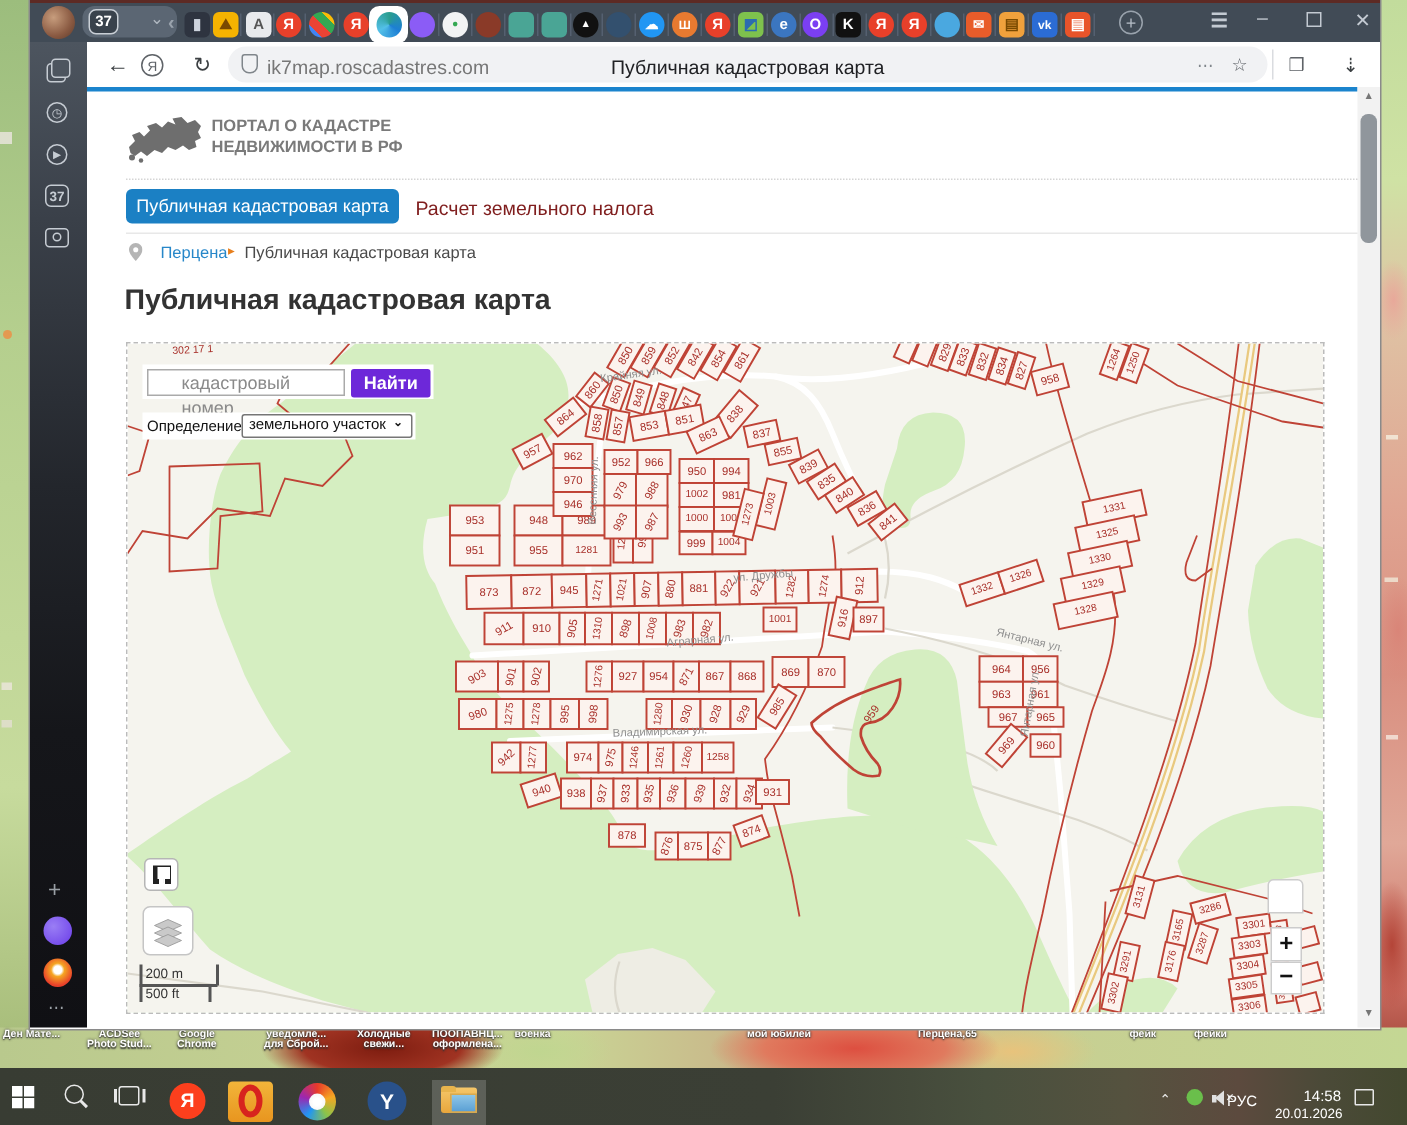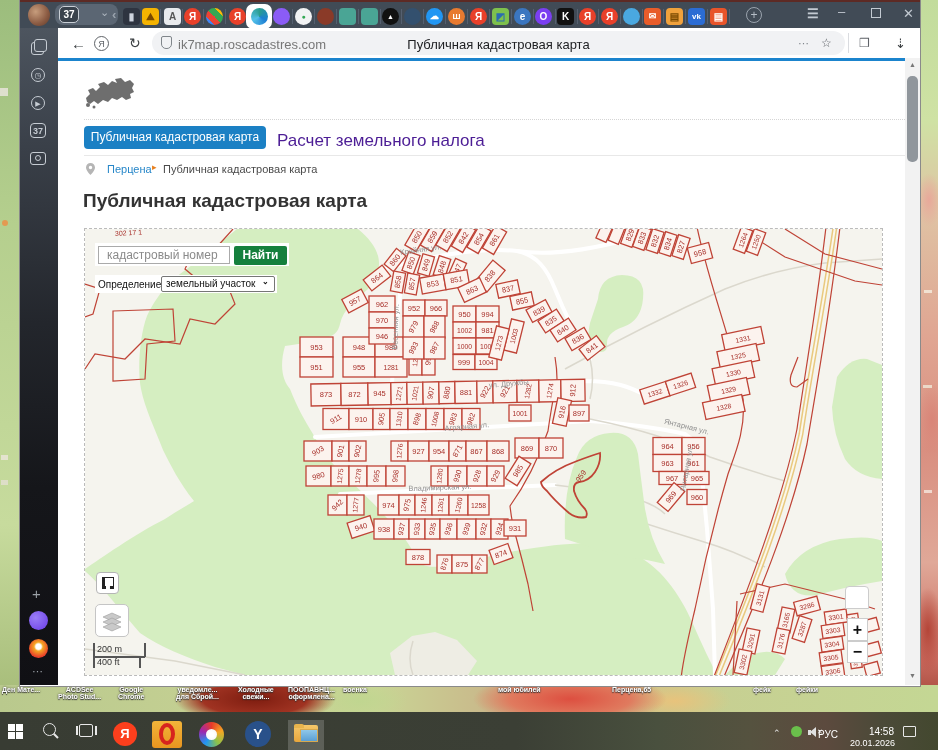--- a/index.html
+++ b/index.html
@@ -144,23 +144,24 @@
   <div class="abs" style="left:887px;top:76px;width:11px;height:86px;background:#90969c;border-radius:5px"></div>
   <div class="abs" style="left:889px;top:672px;color:#777;font-size:7px">▼</div>
 
   <div class="abs" style="left:64px;top:76px;width:52px;height:36px">
     <svg width="52" height="36" viewBox="0 0 52 36">
         <path fill="#6e6e6e" d="M2,22 L6,18 4,14 9,12 12,15 16,11 14,8 20,6 24,9 28,5 33,7 31,3 37,2 41,6 46,4 50,8 48,12 50,16 46,18 47,22 42,24 38,21 33,24 28,22 24,26 19,24 14,28 10,25 6,28 3,26 Z"></path>
         <circle cx="4" cy="29" r="2" fill="#6e6e6e"></circle>
         <circle cx="10" cy="31" r="1.5" fill="#6e6e6e"></circle>
       </svg>
   </div>
+  <div class="abs" style="left:121px;top:77px;color:#7a7a7a;font-size:11px;font-weight:bold;line-height:14px">ПОРТАЛ О КАДАСТРЕ<br>НЕДВИЖИМОСТИ В РФ</div>
   <div class="abs" style="left:64px;top:119px;width:821px;height:0;border-top:1px dotted #d5d5d5"></div>
   <div class="abs" style="left:64px;top:126px;width:182px;height:23px;background:#1b80c4;border-radius:4px;color:#fff;font-size:12px;text-align:center;line-height:23px">Публичная кадастровая карта</div>
-  <div class="abs" style="left:257px;top:131px;color:#4c1d95;font-size:17px">Расчет земельного налога</div>
+  <div class="abs" style="left:257px;top:131px;color:#7f1d1d;font-size:13px">Расчет земельного налога</div>
   <div class="abs" style="left:64px;top:155px;width:821px;height:0;border-top:1px solid #e8e8e8"></div>
   <div class="abs" style="left:66px;top:161px"><svg width="9" height="12">
         <path d="M4.5,0 C7,0 9,2 9,4.5 C9,7.5 4.5,12 4.5,12 C4.5,12 0,7.5 0,4.5 C0,2 2,0 4.5,0 Z M4.5,2.8 A1.7,1.7 0 1,0 4.5,6.2 A1.7,1.7 0 1,0 4.5,2.8" fill="#b5b5b5" fill-rule="evenodd"></path>
       </svg></div>
   <div class="abs" style="left:87px;top:163px;color:#2787c9;font-size:11px">Перцена</div>
   <div class="abs" style="left:132px;top:162px;color:#e77f1d;font-size:9px">▸</div>
   <div class="abs" style="left:143px;top:163px;color:#4a4a4a;font-size:11px">Публичная кадастровая карта</div>
   <div class="abs" style="left:63px;top:190px;color:#333;font-size:19px;font-weight:bold">Публичная кадастровая карта</div>
 
   <div class="abs" style="left:64px;top:228px;width:799px;height:448px;border:1px dashed #bbb;overflow:hidden">
@@ -863,42 +864,42 @@
           <text transform="translate(336,23) rotate(-8)" fill="#8f8f8f" font-size="7.5" text-anchor="middle">Крайняя ул.</text>
           <text transform="translate(424,157) rotate(-5)" fill="#8f8f8f" font-size="7.5" text-anchor="middle">ул. Дружбы</text>
           <text transform="translate(382,200) rotate(-5)" fill="#8f8f8f" font-size="7.5" text-anchor="middle">Аграрная ул.</text>
           <text transform="translate(355,261) rotate(-2)" fill="#8f8f8f" font-size="7.5" text-anchor="middle">Владимирская ул.</text>
           <text transform="translate(313,98) rotate(-88)" fill="#8f8f8f" font-size="7.5" text-anchor="middle">Весенняя ул.</text>
           <text transform="translate(601,200) rotate(14)" fill="#8f8f8f" font-size="7.5" text-anchor="middle">Янтарная ул.</text>
           <text transform="translate(604,240) rotate(-80)" fill="#8f8f8f" font-size="7.5" text-anchor="middle">Янтарная ул.</text>
         </svg>
       </div>
     <div class="abs" style="left:10px;top:14px;width:194px;height:23px;background:#fff"></div>
-    <div class="abs" style="left:13px;top:17px;width:132px;height:18px;background:#fff;border:1px solid #aaa;color:#8a8a8a;font-size:12px;line-height:17px;padding-left:8px">кадастровый номер</div>
-    <div class="abs" style="left:149px;top:17px;width:53px;height:19px;background:#15803d;border-radius:2px;color:#fff;font-size:12px;font-weight:bold;text-align:center;line-height:19px">Найти</div>
+    <div class="abs" style="left:13px;top:17px;width:132px;height:18px;background:#fff;border:1px solid #aaa;color:#8a8a8a;font-size:12px;line-height:17px;padding-left:22px">кадастровый номер</div>
+    <div class="abs" style="left:149px;top:17px;width:53px;height:19px;background:#6d28d9;border-radius:2px;color:#fff;font-size:12px;font-weight:bold;text-align:center;line-height:19px">Найти</div>
     <div class="abs" style="left:10px;top:46px;width:182px;height:18px;background:#fff"></div>
     <div class="abs" style="left:13px;top:50px;color:#111;font-size:10px">Определение:</div>
-    <div class="abs" style="left:76px;top:47px;width:114px;height:16px;background:#fff;border:1px solid #767676;border-radius:2px;color:#111;font-size:10px;line-height:14px;padding-left:4px">земельный участок</div>
+    <div class="abs" style="left:76px;top:47px;width:114px;height:16px;background:#fff;border:1px solid #767676;border-radius:2px;color:#111;font-size:10px;line-height:14px;padding-left:4px">земельного участок</div>
     <div class="abs" style="left:177px;top:48px;color:#111;font-size:8px;font-weight:bold">⌄</div>
     <div class="abs" style="left:11px;top:343px;width:23px;height:22px;background:#fff;border:1px solid #b5b5b5;border-radius:4px">
       <div class="abs" style="left:5px;top:4px;width:12px;height:12px;border:1.5px solid #222;border-left-width:3px;border-bottom:3px dotted #222"></div>
     </div>
     <div class="abs" style="left:10px;top:375px;width:34px;height:33px;background:#fff;border:1px solid #c5c5c5;border-radius:5px">
       <div class="abs" style="left:6px;top:7px;width:20px;height:20px">
         <svg width="20" height="20">
             <g fill="#c9c9c9" stroke="#9a9a9a" stroke-width="0.6">
               <path d="M10,1 L19,5 10,9 1,5 Z"></path>
               <path d="M10,6 L19,10 10,14 1,10 Z"></path>
               <path d="M10,11 L19,15 10,19 1,15 Z"></path>
             </g>
           </svg>
       </div>
     </div>
     <div class="abs" style="left:12px;top:415px;color:#333;font-size:9px">200 m</div>
-    <div class="abs" style="left:12px;top:428px;color:#333;font-size:9px">400 ft</div>
+    <div class="abs" style="left:12px;top:428px;color:#333;font-size:9px">500 ft</div>
     <div class="abs" style="left:8px;top:414px;width:2px;height:25px;background:#555"></div>
     <div class="abs" style="left:8px;top:427px;width:52px;height:2px;background:#555"></div>
     <div class="abs" style="left:59px;top:414px;width:2px;height:14px;background:#555"></div>
     <div class="abs" style="left:54px;top:427px;width:2px;height:12px;background:#555"></div>
     <div class="abs" style="left:760px;top:357px;width:24px;height:23px;background:#fff;border:1px solid #ccc;border-radius:4px 4px 0 0"></div>
     <div class="abs" style="left:762px;top:389px;width:21px;height:23px;background:#fff;border:1px solid #ccc;color:#111;font-size:16px;font-weight:bold;text-align:center;line-height:22px">+</div>
     <div class="abs" style="left:762px;top:412px;width:21px;height:22px;background:#fff;border:1px solid #ccc;color:#111;font-size:16px;font-weight:bold;text-align:center;line-height:20px">−</div>
   </div>
 </div>
 

